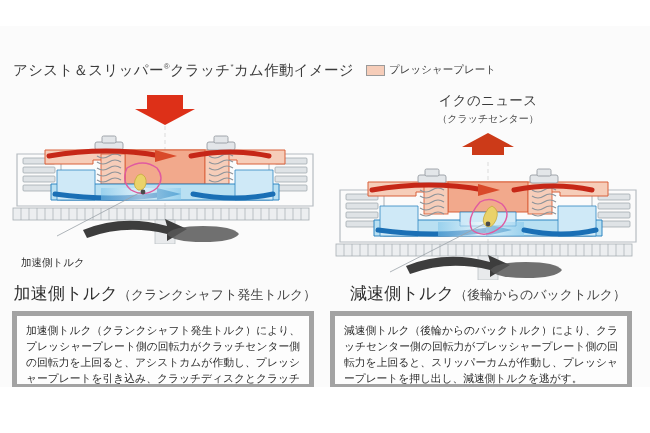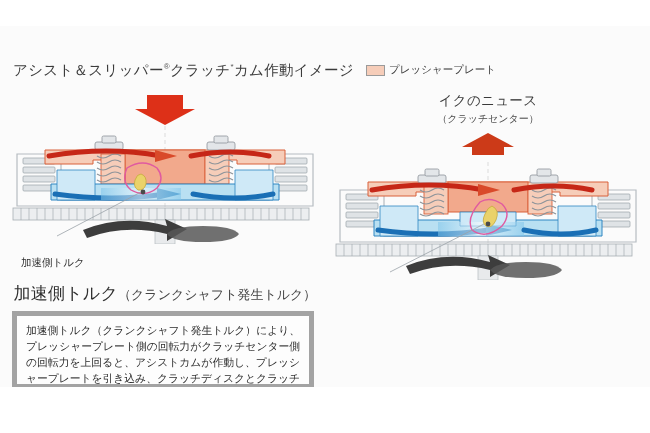--- a/index.html
+++ b/index.html
@@ -439,26 +439,32 @@
         <rect x="150" y="94" width="20" height="24" fill="#e8eaec" stroke="#b6bcc1" stroke-width="0.7"></rect>
 
         <path d="M78 104 q40 -16 84 -4 l-2 -7 l22 10 l-20 12 l0 -7 q-42 -10 -80 4 z" fill="#3d3d3d"></path>
         <path d="M198 100 q30 0 36 8 q-6 8 -36 8 q-30 0 -36 -8 q6 -8 36 -8 z" fill="#575757" opacity="0.85"></path>
 
         <line x1="62" y1="110" x2="156" y2="62" stroke="#9aa2a8" stroke-width="0.8"></line>
       </svg>
     </div>
 
 
+    <div class="torque-caption">
+      <span class="torque-main">減速側トルク</span><span class="torque-sub">（後輪からのバックトルク）</span>
+    </div>
   </div>
 
   <div class="desc-box" id="desc-left">
     <div class="desc-text">加速側トルク（クランクシャフト発生トルク）により、プレッシャープレート側の回転力がクラッチセンター側の回転力を上回ると、アシストカムが作動し、プレッシャープレートを引き込み、クラッチディスクとクラッチプレートの押しつけ力を増幅させる。</div>
   </div>
 
+  <div class="desc-box" id="desc-right">
+    <div class="desc-text">減速側トルク（後輪からのバックトルク）により、クラッチセンター側の回転力がプレッシャープレート側の回転力を上回ると、スリッパーカムが作動し、プレッシャープレートを押し出し、減速側トルクを逃がす。</div>
+  </div>
 
   <div id="watermark">
     <div id="logo-badge">
       <span>バ</span>
     </div>
     <div id="logo-text">イクのニュース</div>
   </div>
 
 </div>
 

